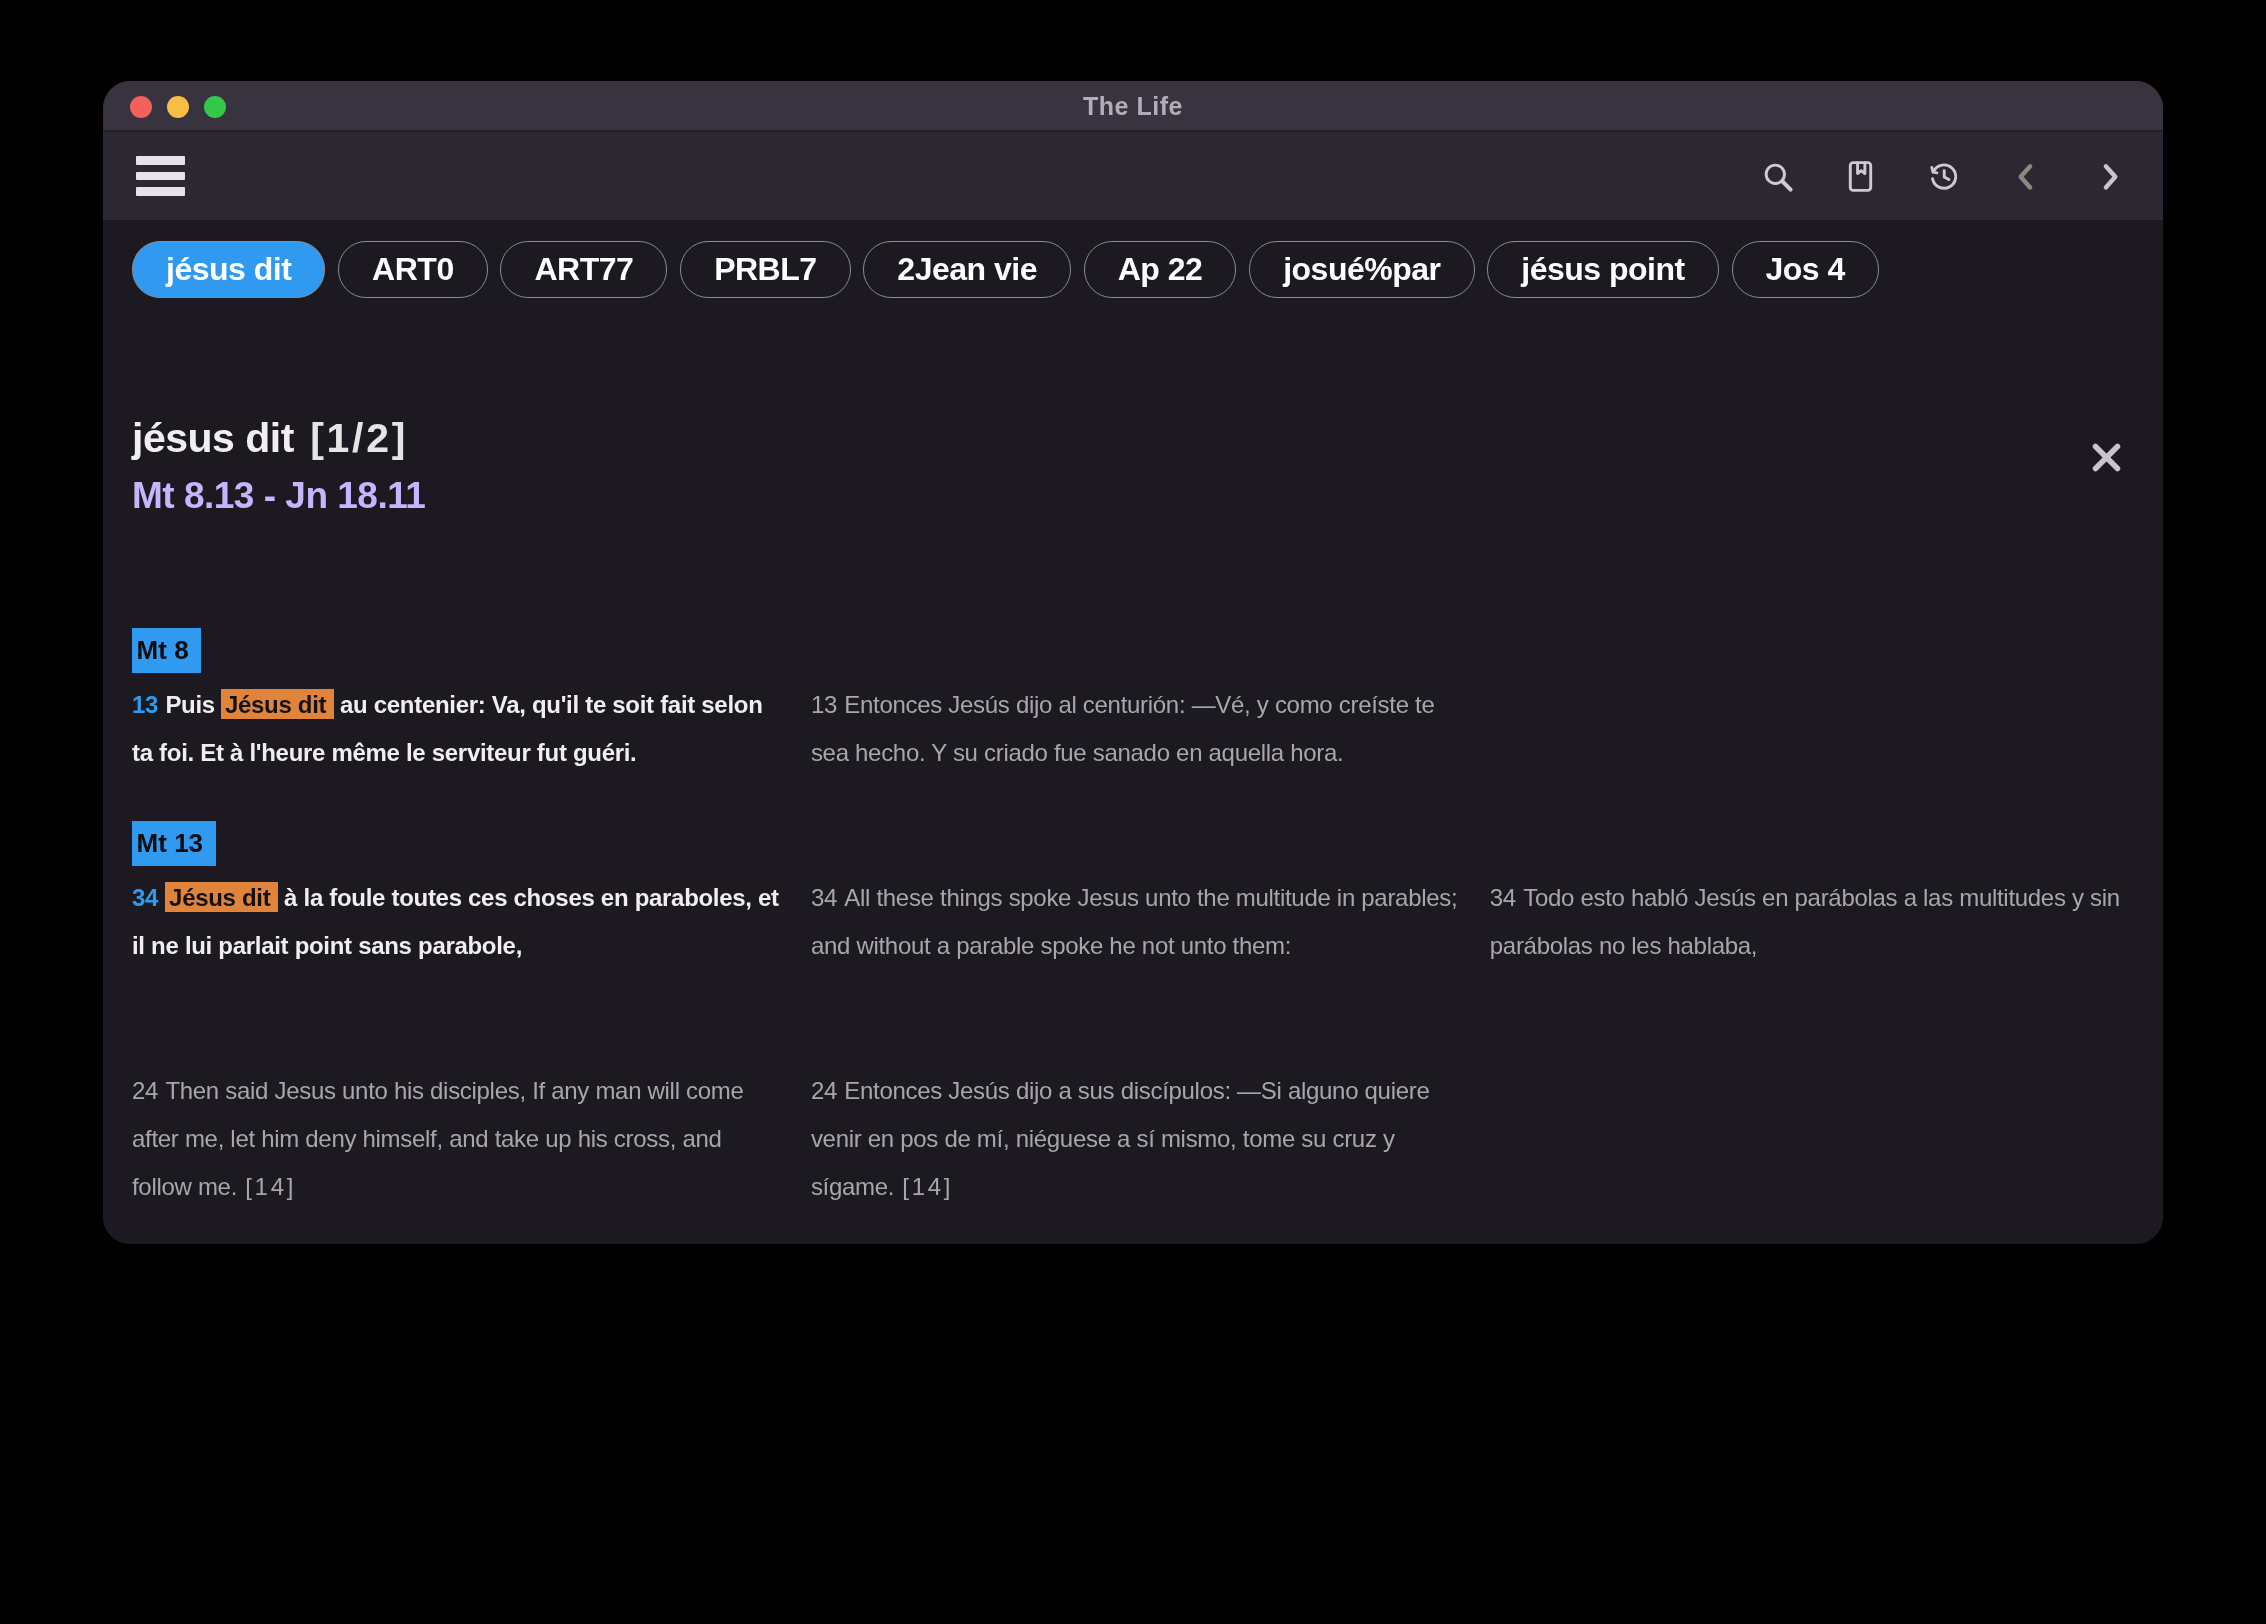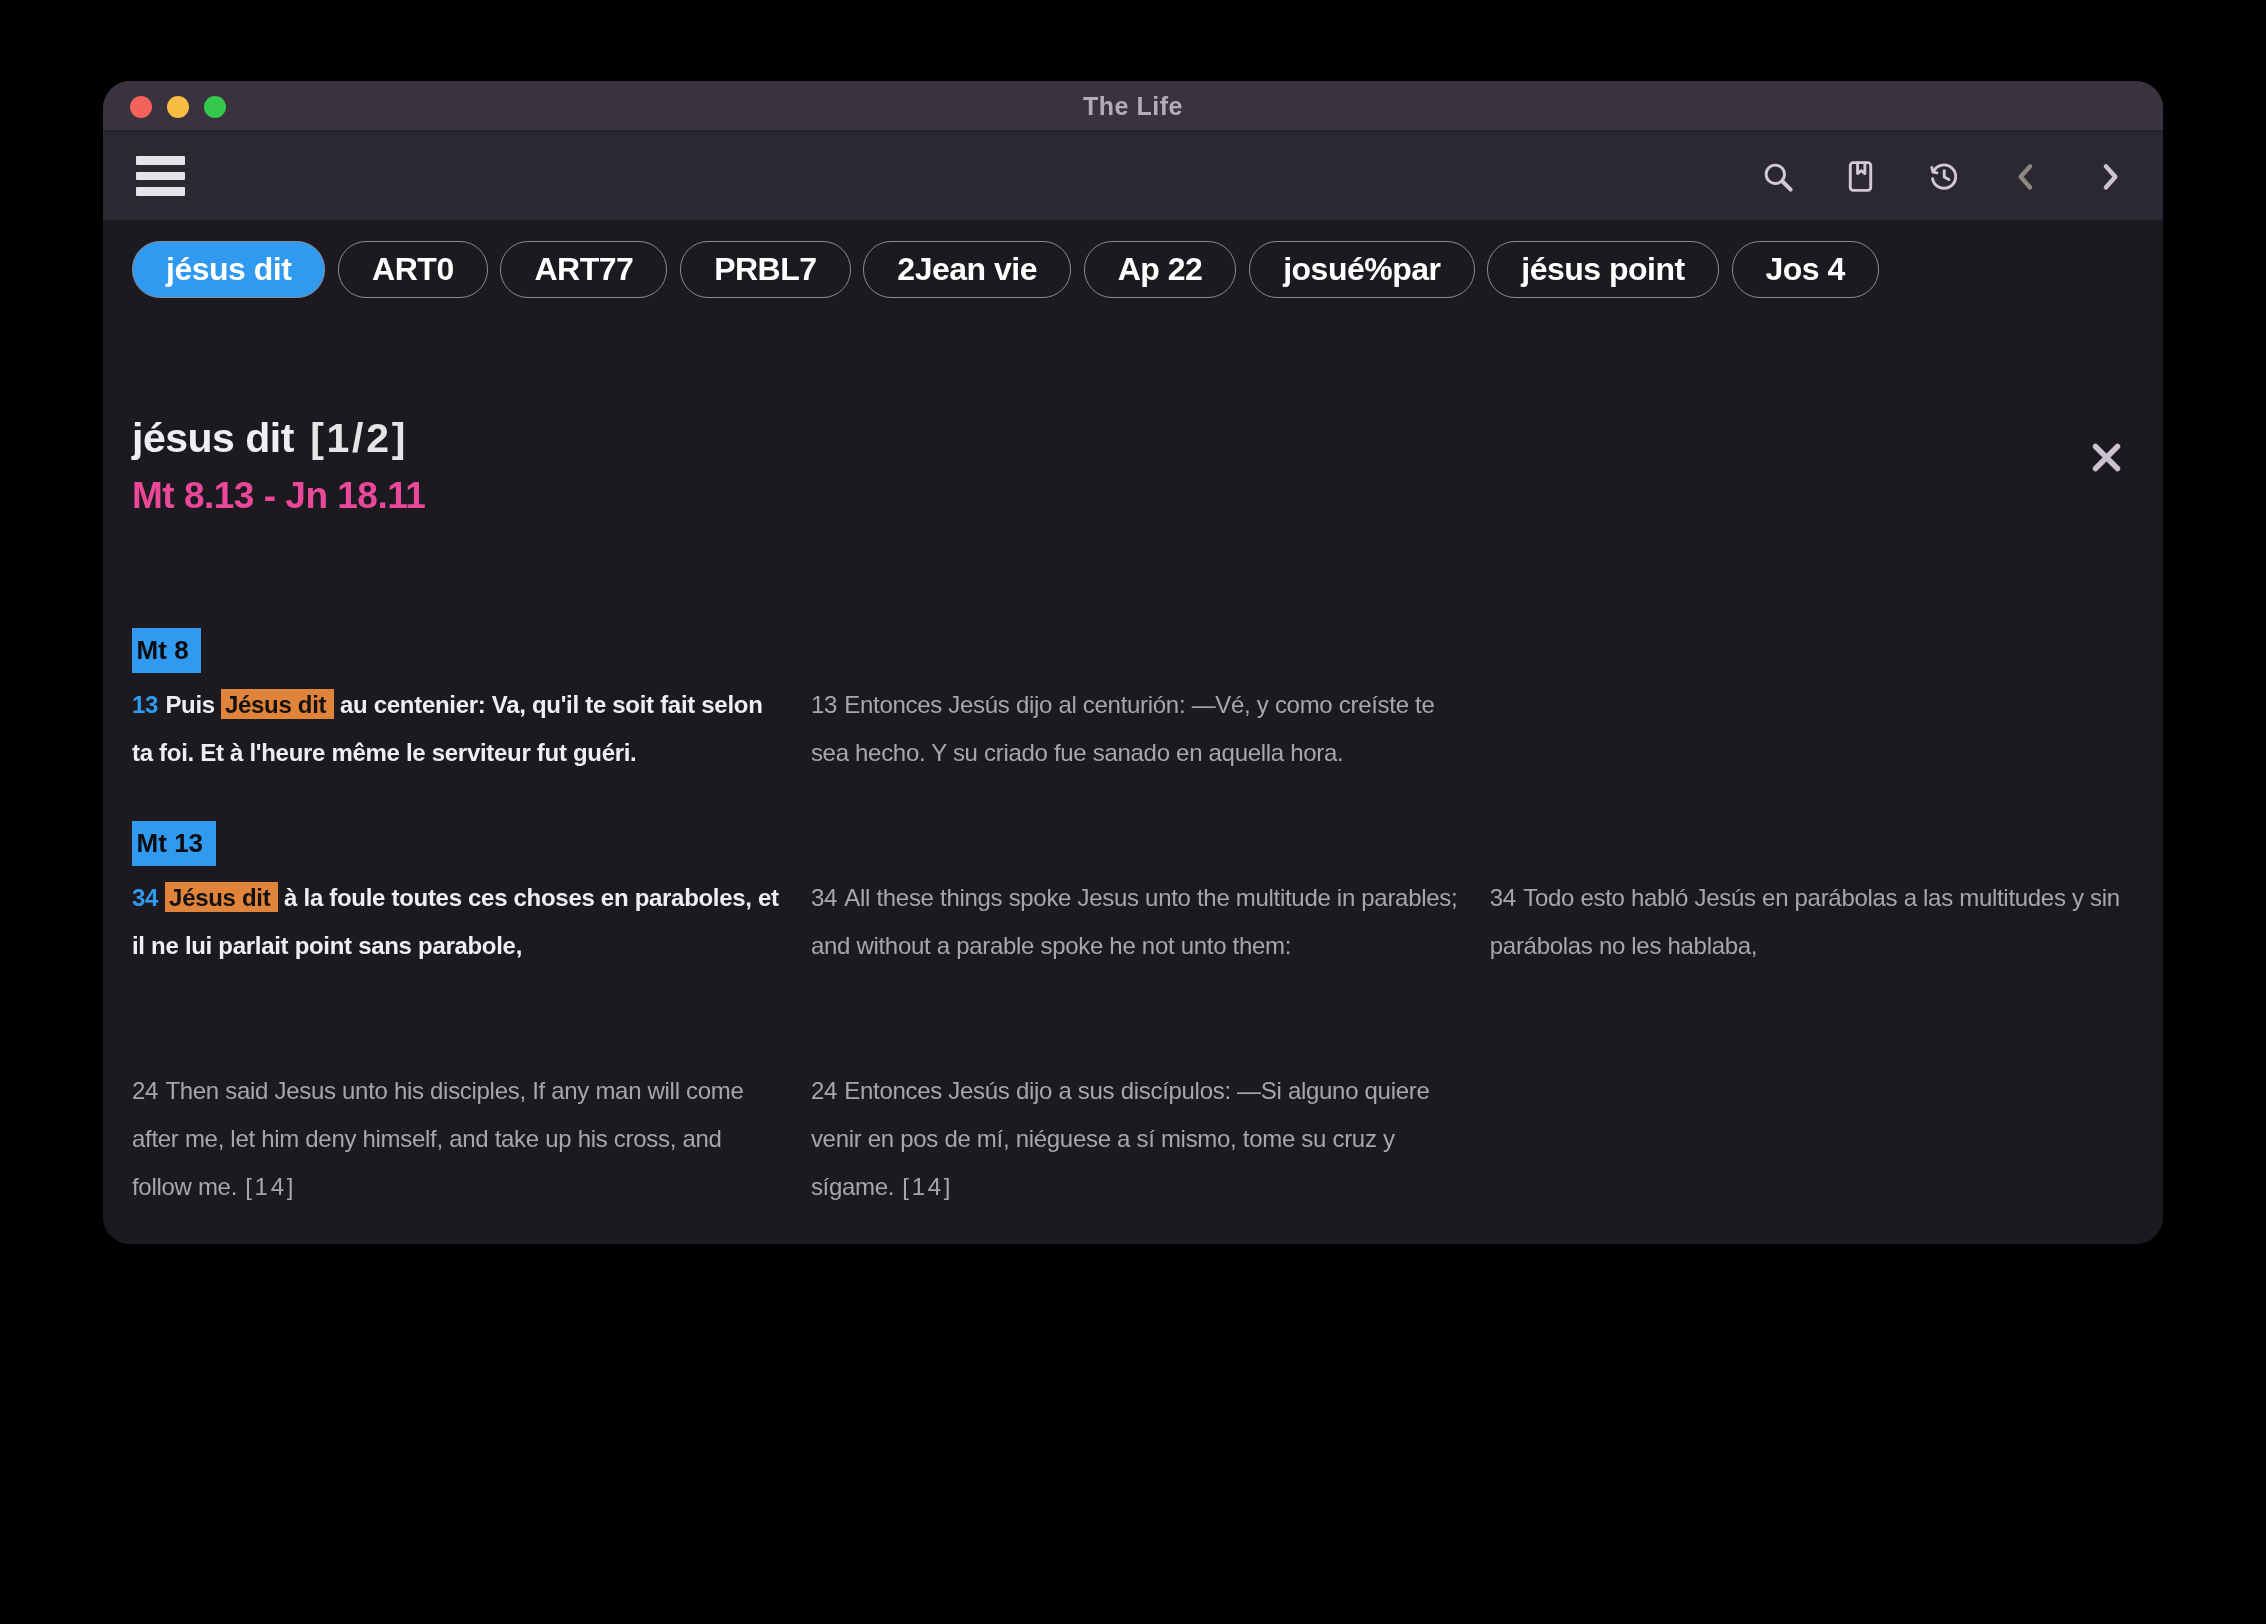--- a/index.html
+++ b/index.html
@@ -26,21 +26,21 @@
   .content{flex:1;background:#1c1a20;padding:21px 18.3px 0 29px;overflow:hidden;}
   .tabsrow{display:flex;gap:12.8px;}
   .pill{height:57px;border-radius:28px;border:1.8px solid #8d8a92;background:transparent;color:#fff;
         font-size:32px;font-weight:bold;display:inline-flex;align-items:center;padding:0 33px;
         white-space:nowrap;cursor:pointer;font-family:inherit;letter-spacing:-0.5px;flex:0 0 auto;}
   .pill.active{background:#2f9af0;border-color:#8d8a92;}
   
   .heading{margin-top:117px;position:relative;padding-right:110px;}
   .h-title{color:#f0eef2;font-size:41px;font-weight:bold;letter-spacing:-0.5px;}
   .h-pages{color:#e5e5e5;font-size:41px;font-weight:bold;margin-left:16.4px;letter-spacing:2.7px;}
-  .h-range{color:#ec4899;font-size:37px;font-weight:600;margin-top:12.8px;letter-spacing:-0.5px;}
+  .h-range{color:#c4b5fd;font-size:37px;font-weight:600;margin-top:12.8px;letter-spacing:-0.5px;}
   .close-btn{position:absolute;right:18.3px;top:22px;width:40px;height:40px;display:flex;
              align-items:center;justify-content:center;cursor:pointer;}
   .close-btn svg{width:33px;height:33px;stroke:#c9c3d0;stroke-width:4;stroke-linecap:round;}
   
   .verses{margin-top:111px;}
   .vrow{display:grid;grid-template-columns:1fr 1fr 1fr;column-gap:24px;margin-bottom:44px;}
   .chip{display:inline-block;background:#2f9af0;color:#0c0c0e;font-weight:bold;font-size:26px;
         line-height:42px;padding:0.9px 12.8px 2.7px 4.6px;margin-bottom:7.3px;cursor:pointer;}
   .verse{margin:0;font-size:24px;line-height:48px;letter-spacing:-0.3px;}
   .cell.other{padding-top:53px;}

